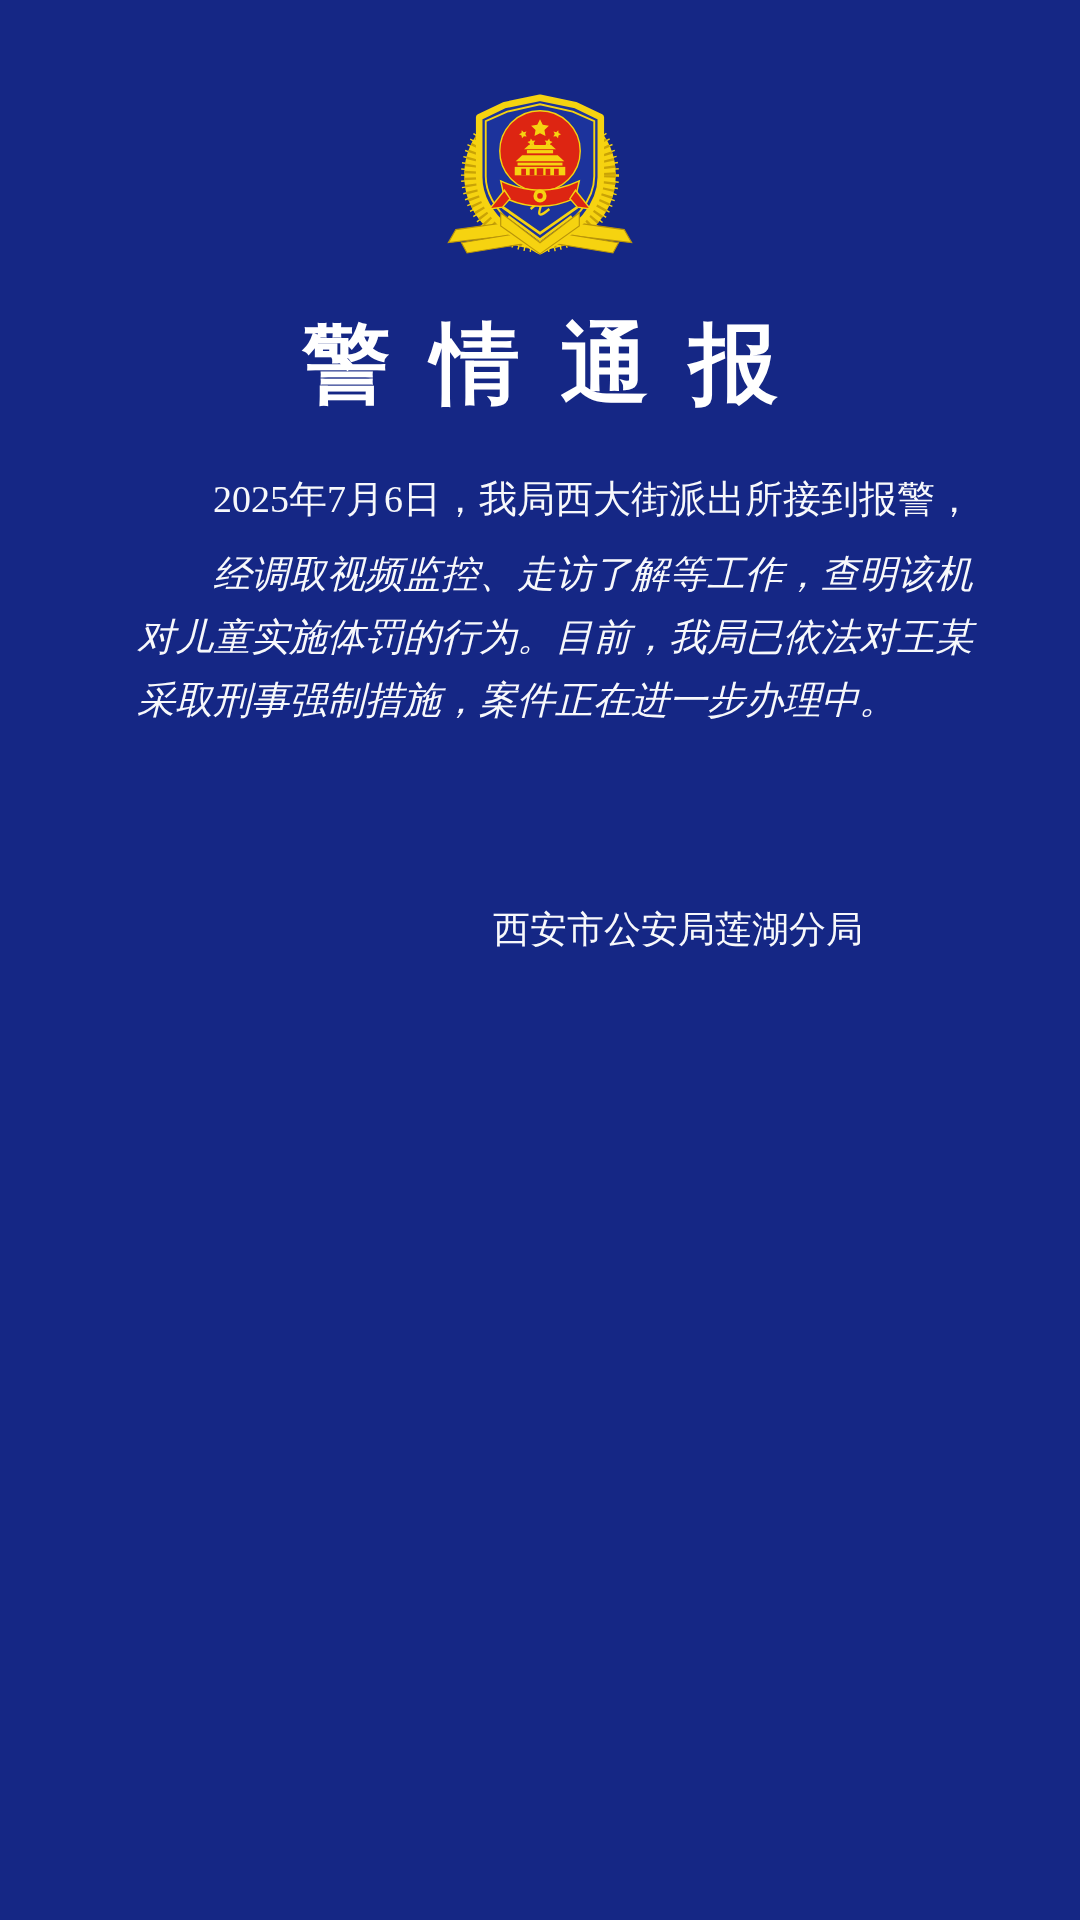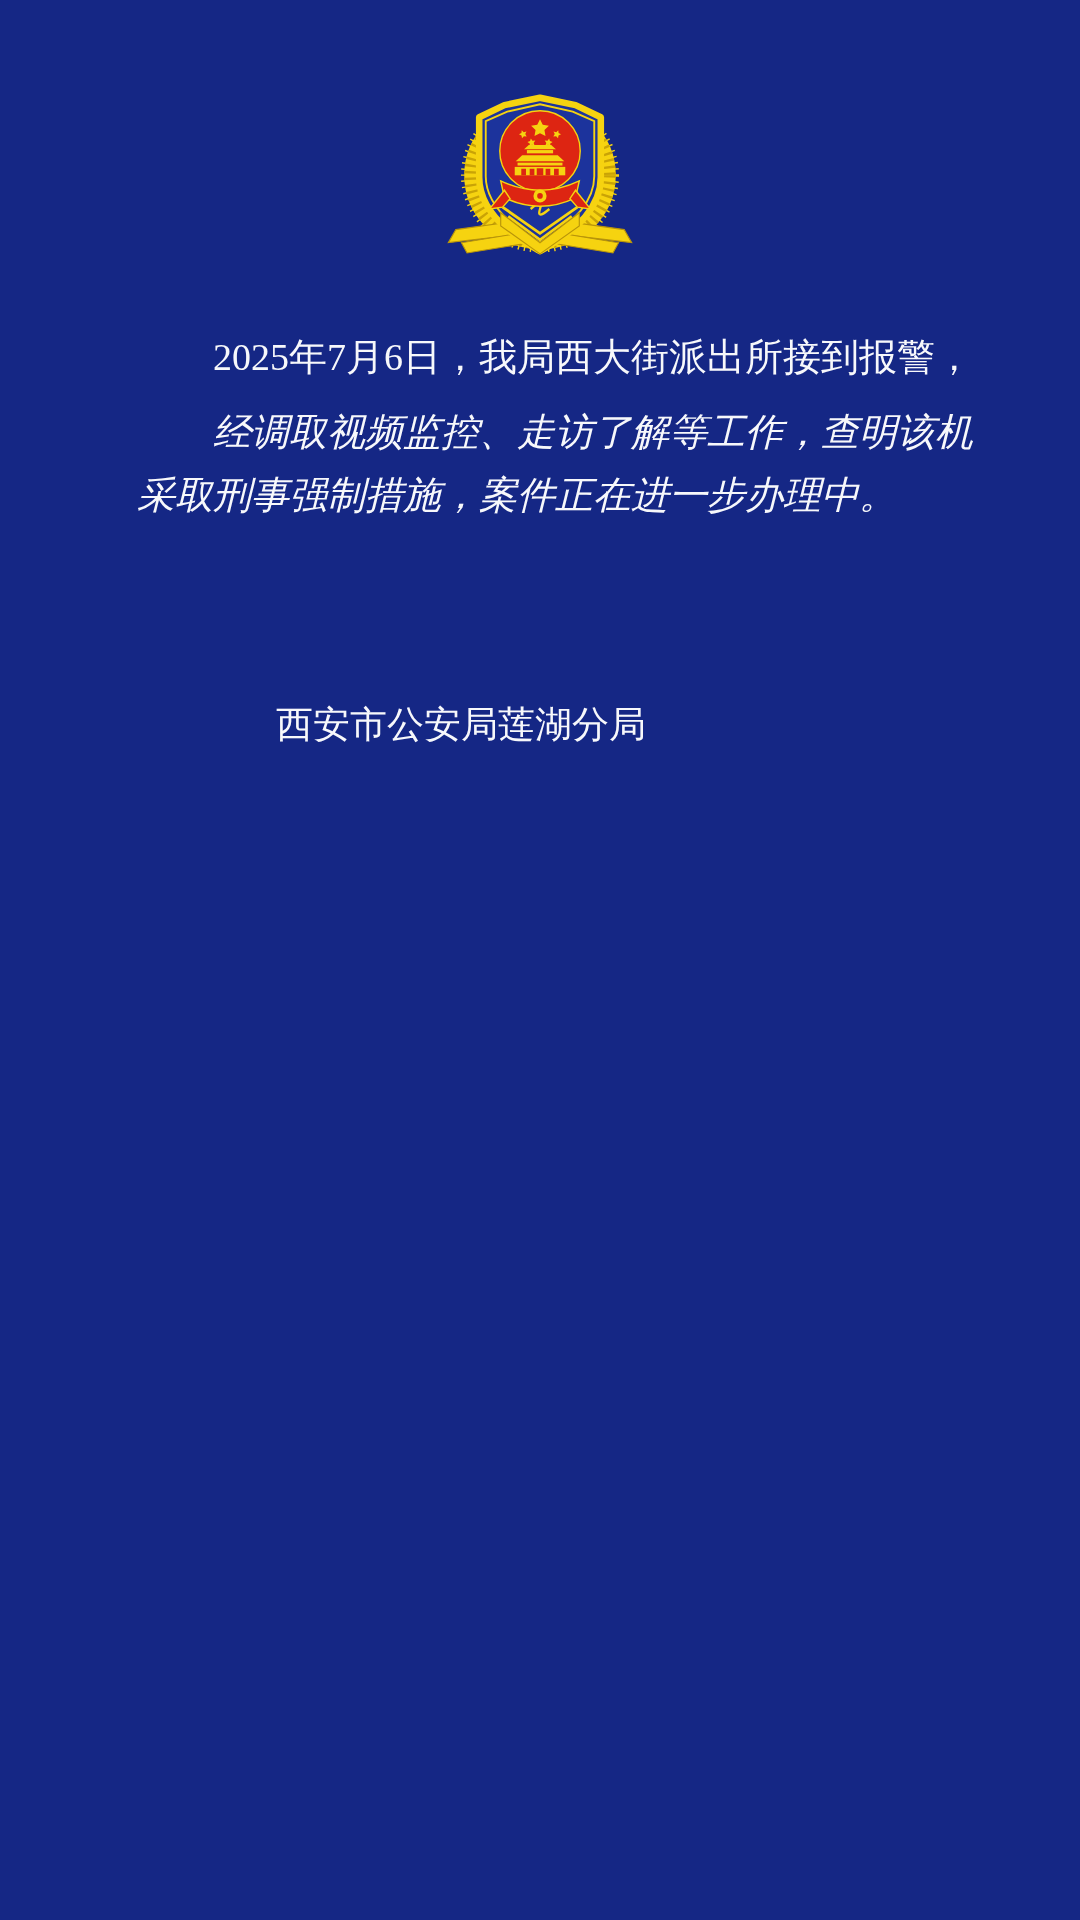--- a/index.html
+++ b/index.html
@@ -43,21 +43,21 @@
     margin:59px 125px 0 125px;
     font-size:38px;
     line-height:63px;
   }
   .para{margin:12px;}
   .para + .para{margin-top:3px;font-style:italic;}
   .line{display:block;white-space:nowrap;}
   .line.indent{text-indent:76px;}
   .signature{
     margin:165px 0 0 276px;
-    text-align:left;
+    text-align:center;
     font-size:37px;
     line-height:66px;
   }
   .sig-line{display:block;white-space:nowrap;}
 </style>
 </head>
 <body>
 
 <div class="notice">
 
@@ -115,27 +115,29 @@
         <path d="M62,104 L46,124 L60,122 L68,113 Z"></path>
         <path d="M138,104 L154,124 L140,122 L132,113 Z"></path>
       </g>
       <circle class="gf" cx="100" cy="110" r="7"></circle>
       <circle class="rf" cx="100" cy="110" r="3"></circle>
 
       <path class="gfd" d="M58,128 L100,160 L142,128 L142,142 L100,172 L58,142 Z"></path>
     </svg>
   </div>
 
+  <h1 class="title">警情通报</h1>
 
   <div class="body-text">
     <p class="para">
       <span class="line indent">2025年7月6日，我局西大街派出所接到报警，</span>
     </p>
     <p class="para">
       <span class="line indent">经调取视频监控、走访了解等工作，查明该机</span>
+      <span class="line">对儿童实施体罚的行为。目前，我局已依法对王某</span>
       <span class="line">采取刑事强制措施，案件正在进一步办理中。</span>
     </p>
   </div>
 
   <div class="signature">
     <span class="sig-line">西安市公安局莲湖分局</span>
   </div>
 
 </div>
 

